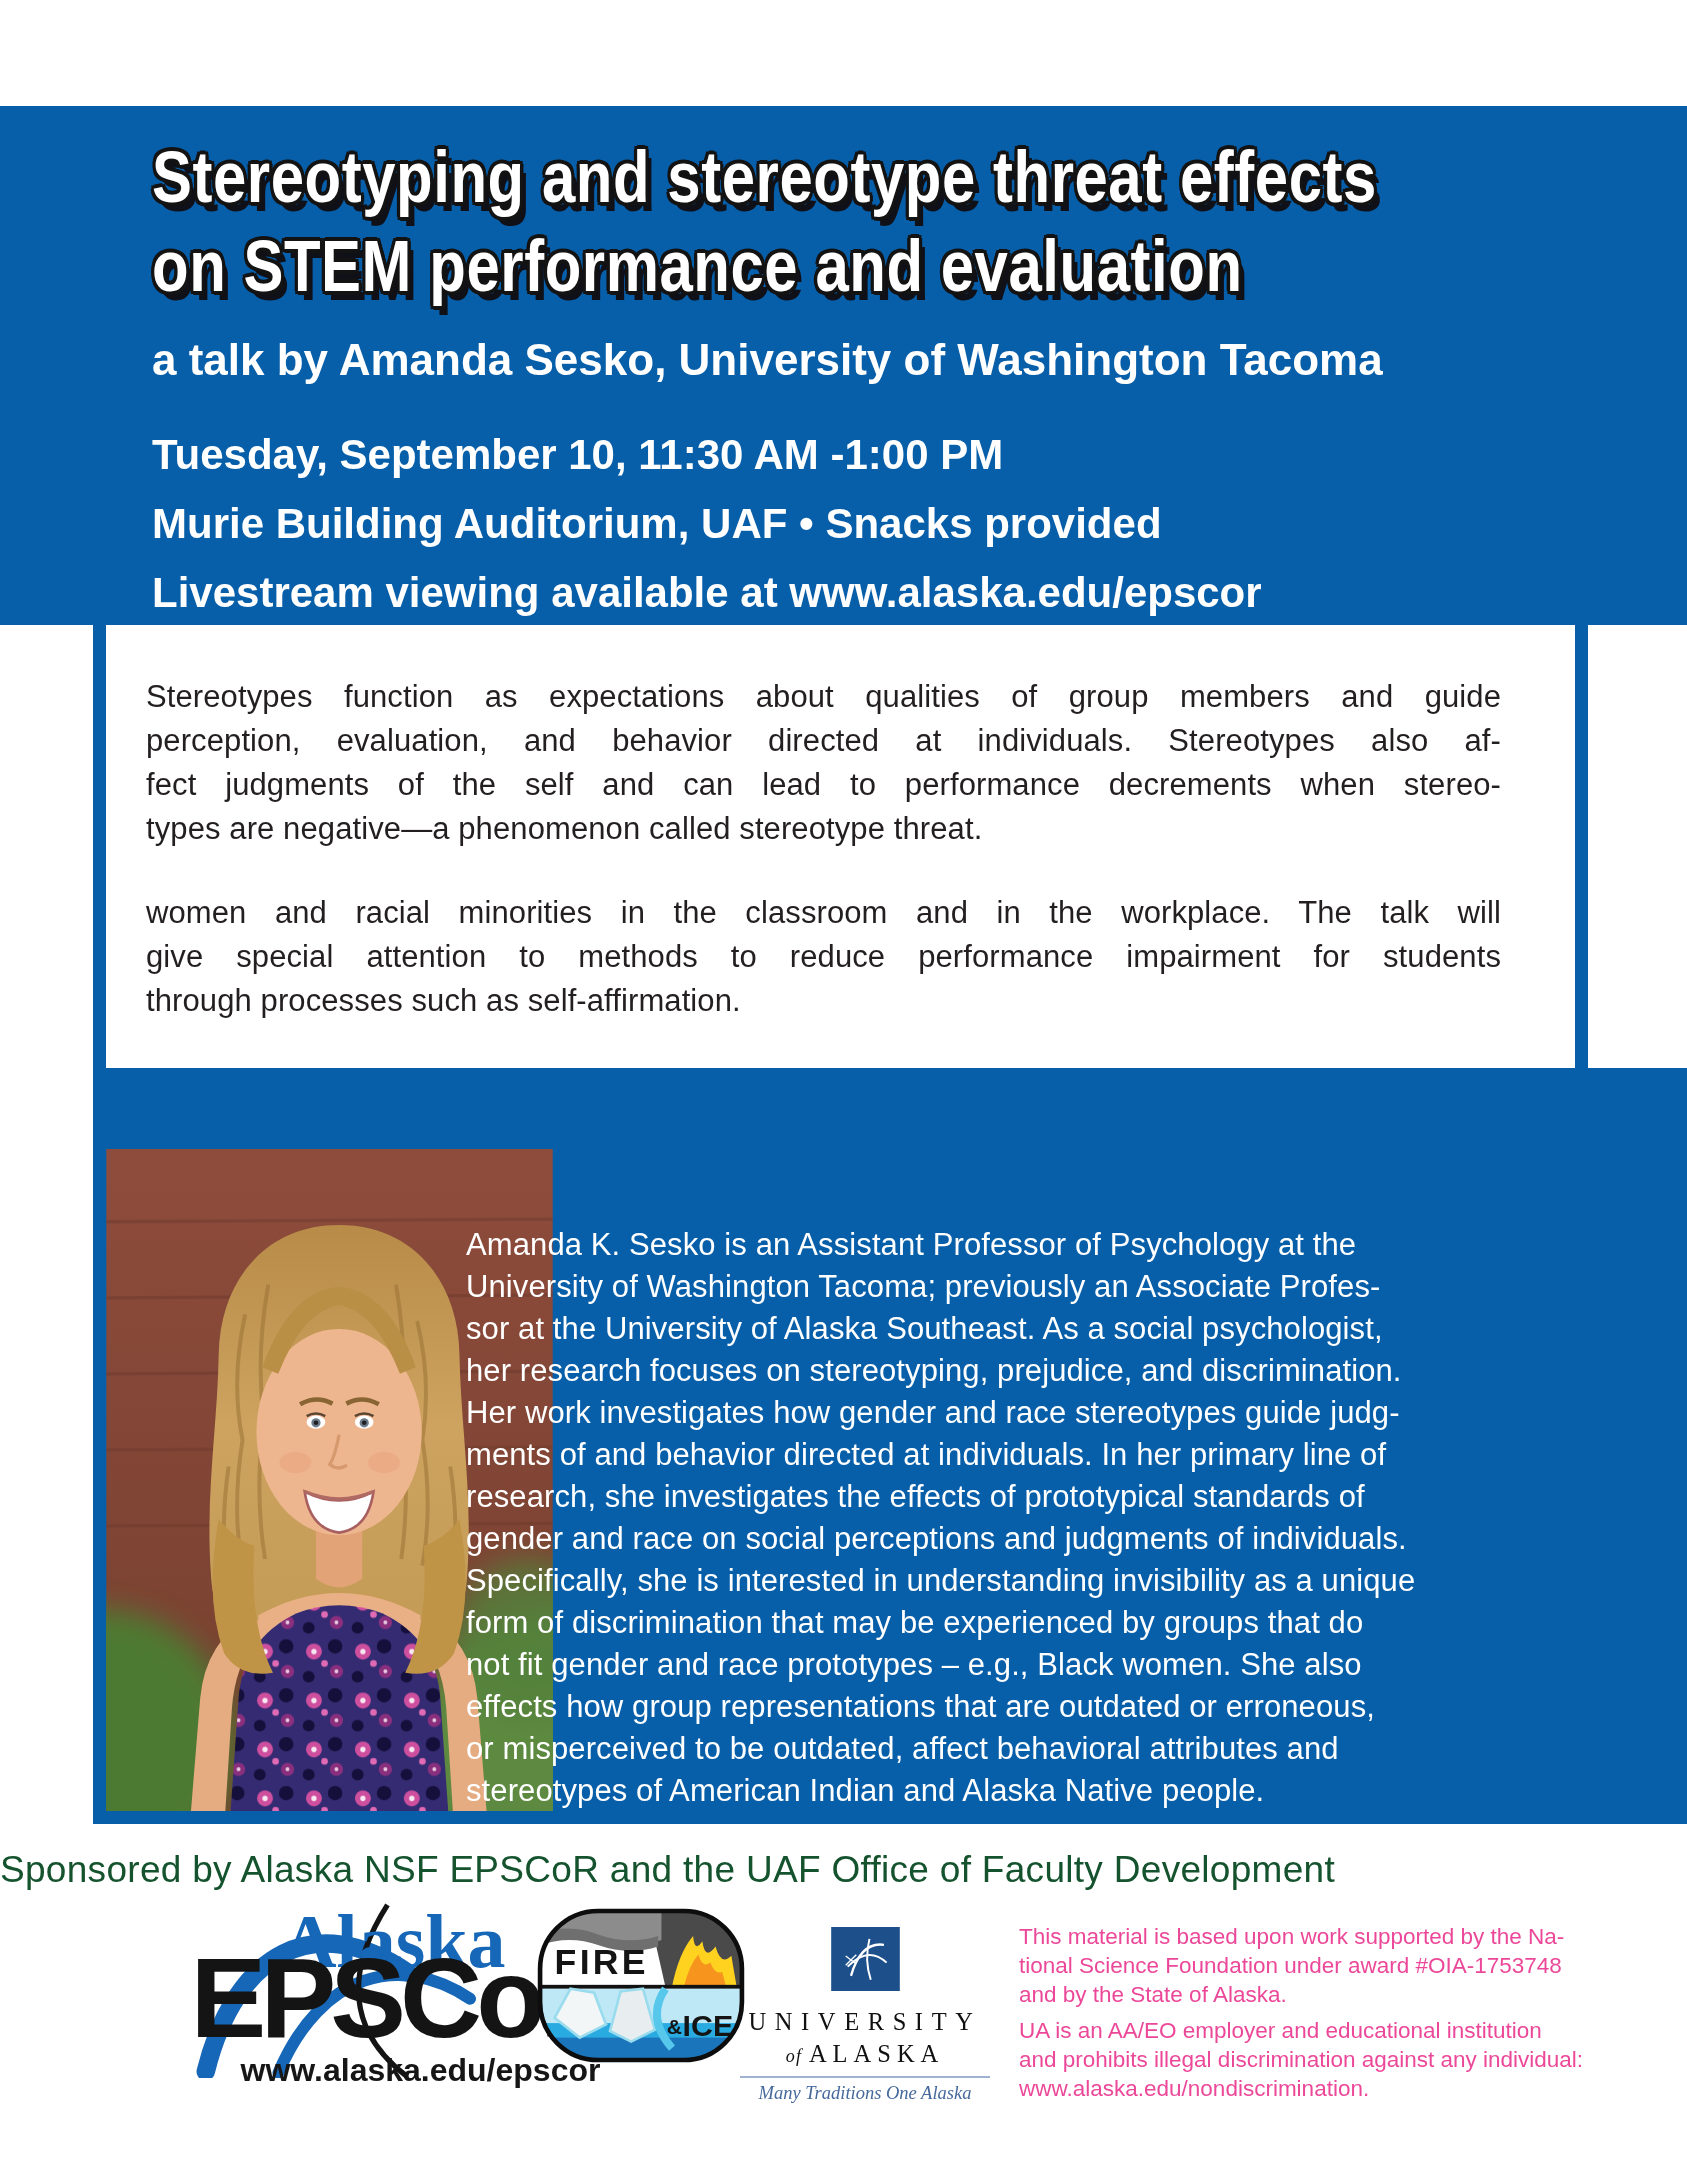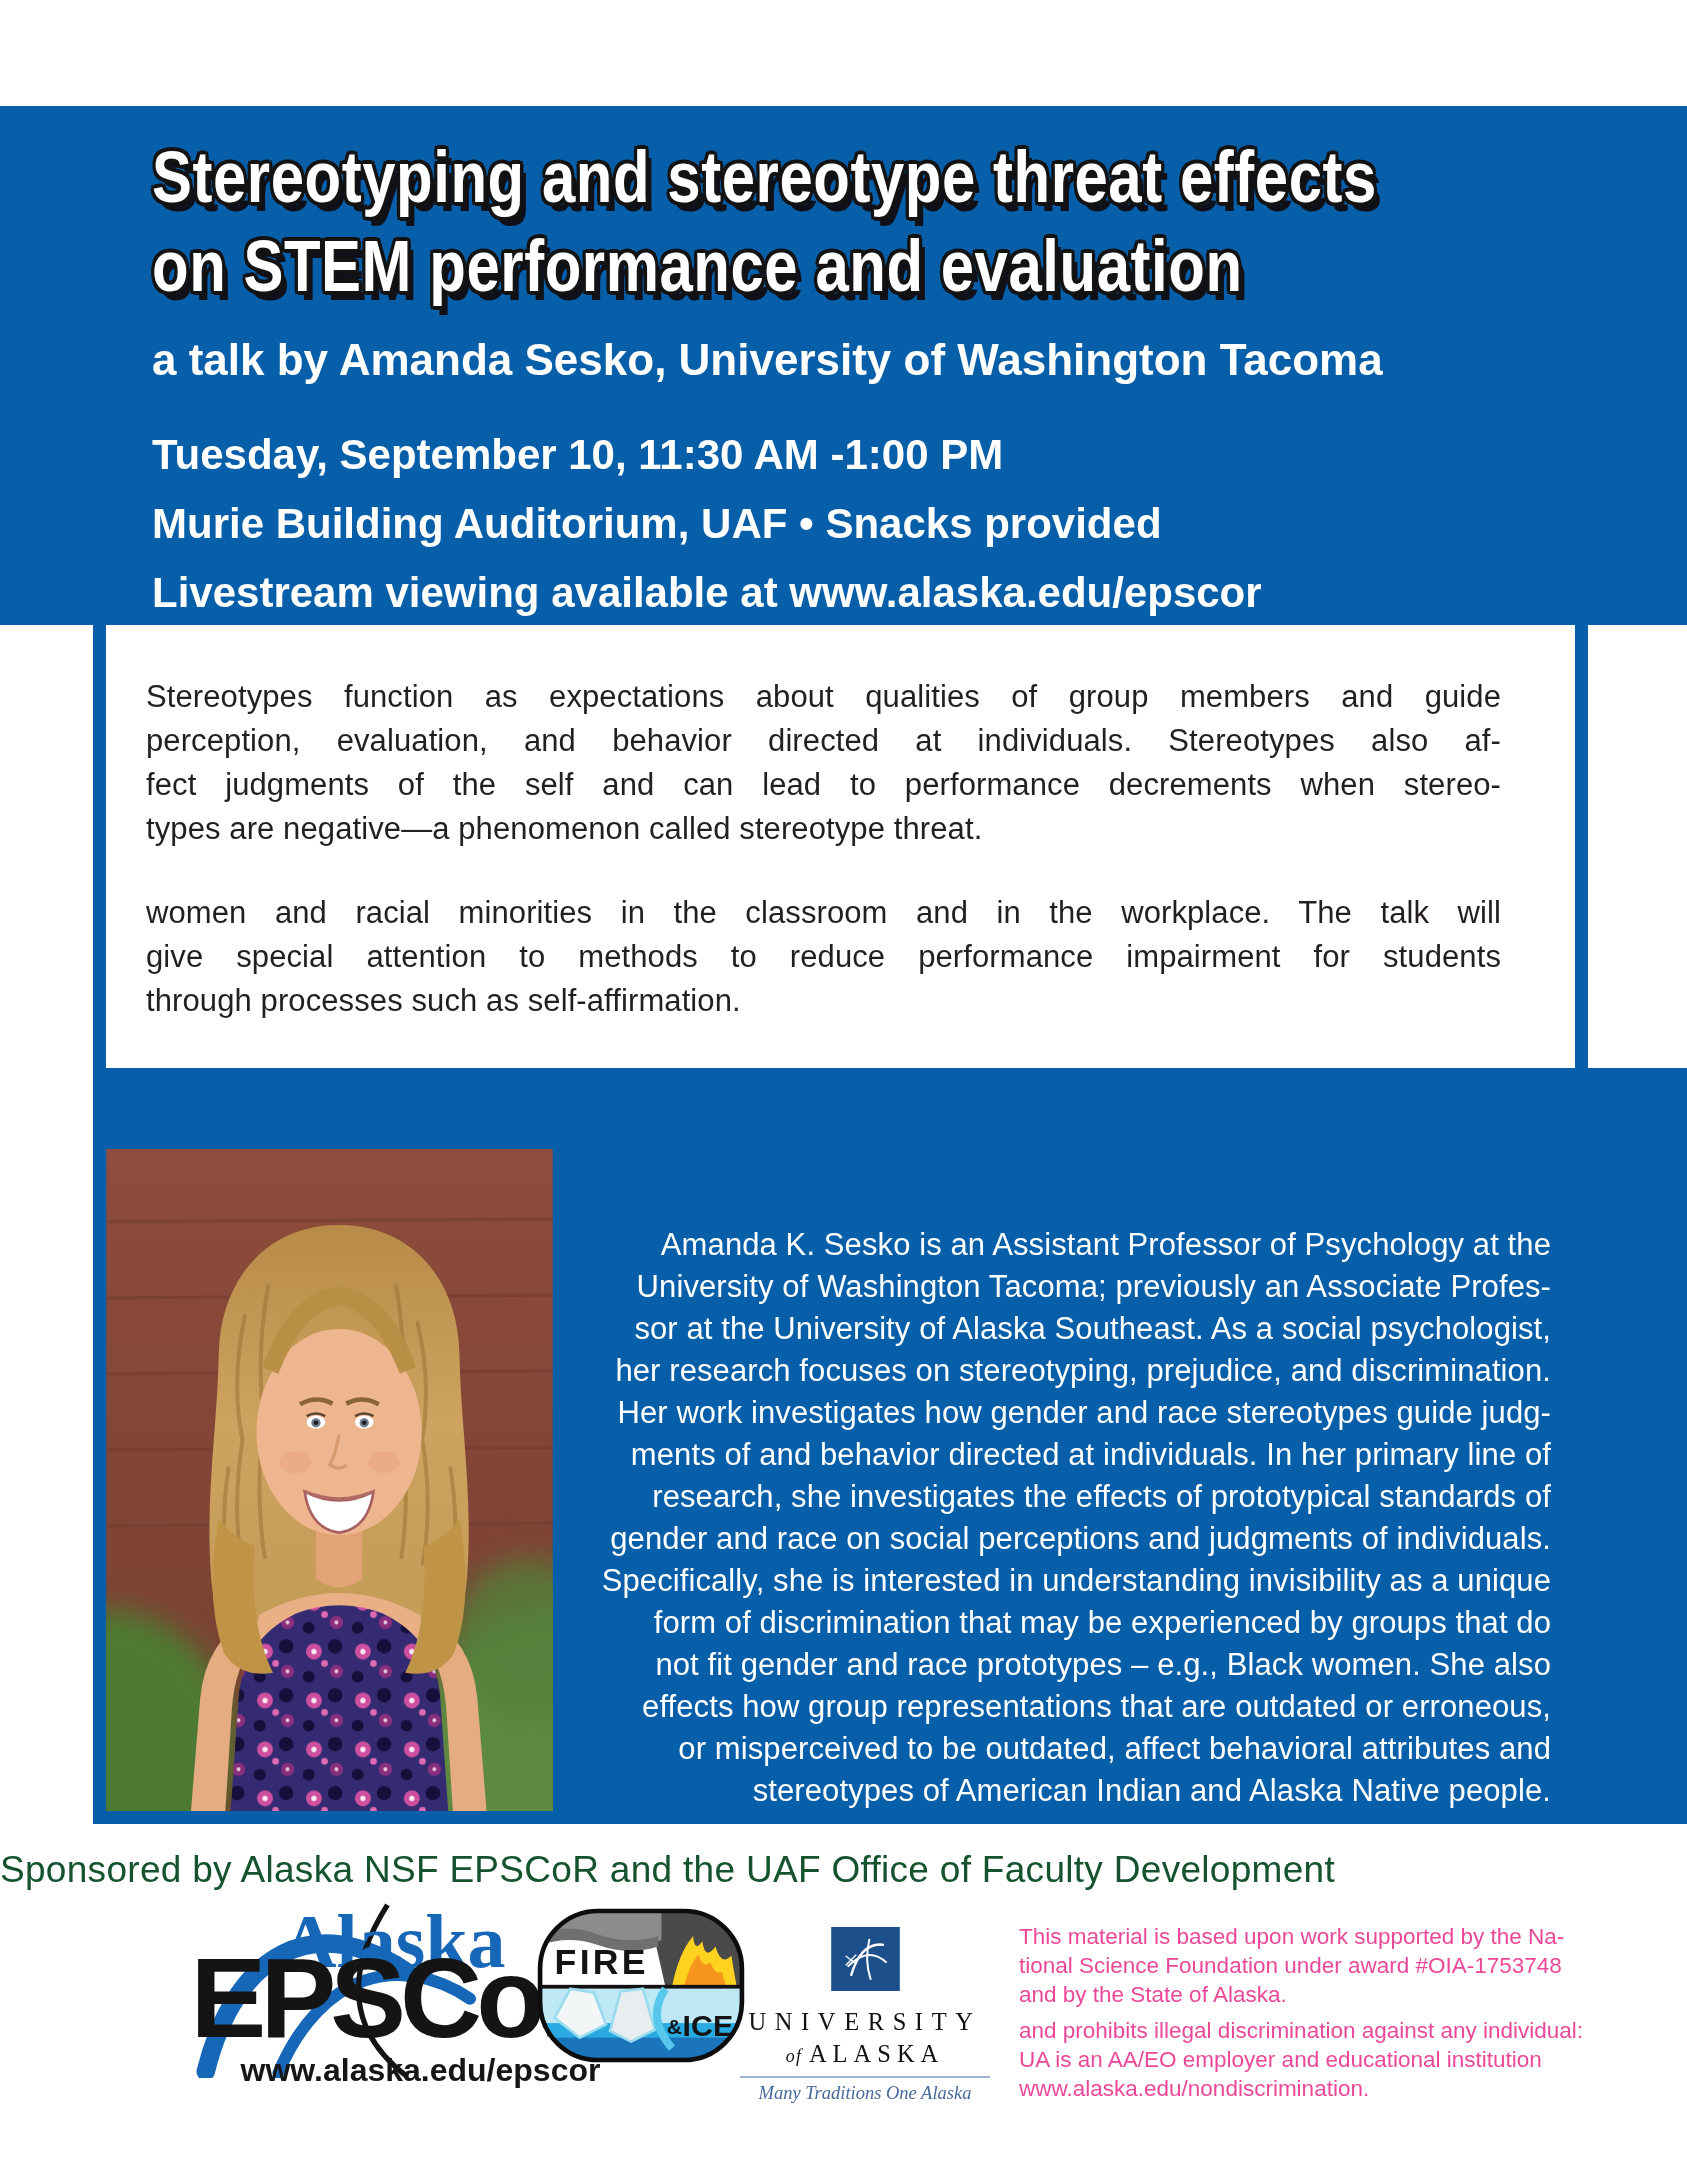--- a/index.html
+++ b/index.html
@@ -32,21 +32,21 @@
   .abstract-par{font-size:31px;line-height:44px;color:#231F20;letter-spacing:0.1px;}
   .abstract-par + .abstract-par{margin-top:40px;}
   .jline{text-align:justify;text-align-last:justify;}
   .lline{text-align:left;}
 
   
   .bio-band{left:93px;top:1068px;width:1594px;height:756px;background:#075EA9;}
   .speaker-photo{left:106px;top:1149px;width:447px;height:662px;overflow:hidden;}
   .bio-text{
     left:466px;top:1224px;width:1085px;color:#ffffff;
-    font-size:31px;line-height:42px;text-align:right;letter-spacing:0.1px;
+    font-size:31px;line-height:42px;letter-spacing:0.1px;
   }
 
   
   .sponsor-line{left:0;top:1849px;width:1687px;text-align:left;font-size:37px;color:#14532d;letter-spacing:0.3px;}
   .epscor-logo{left:189px;top:1893px;width:463px;height:185px;}
   .epscor-url{left:189px;top:2052px;width:463px;text-align:center;font-size:32px;font-weight:bold;color:#161616;}
   .fireice-badge{left:536px;top:1907px;width:210px;height:157px;}
   .ua-logo{left:736px;top:1927px;width:258px;text-align:center;}
   .ua-square{width:69px;height:64px;margin:0 auto;display:block;}
   .ua-university{margin-top:17px;font-family:"Liberation Serif",serif;font-size:24.5px;letter-spacing:8.6px;color:#111;}
@@ -241,18 +241,18 @@
   <div class="ua-tagline">Many Traditions One Alaska</div>
 </div>
 
 <div class="abs fine-print">
   <div class="fp-par">
     <div>This material is based upon work supported by the Na-</div>
     <div>tional Science Foundation under award #OIA-1753748</div>
     <div>and by the State of Alaska.</div>
   </div>
   <div class="fp-par">
+    <div>UA is an AA/EO employer and educational institution</div>
     <div>and prohibits illegal discrimination against any individual:</div>
-    <div>UA is an AA/EO employer and educational institution</div>
     <div>www.alaska.edu/nondiscrimination.</div>
   </div>
 </div>
 
 
 </body></html>

